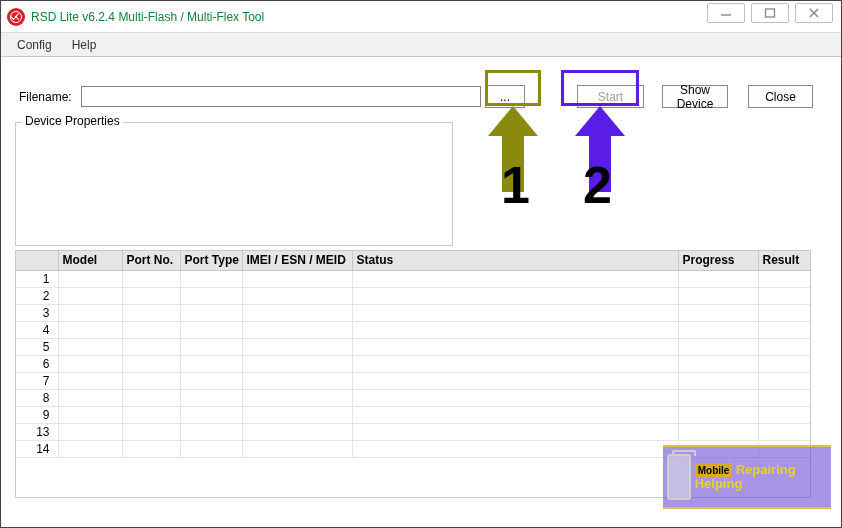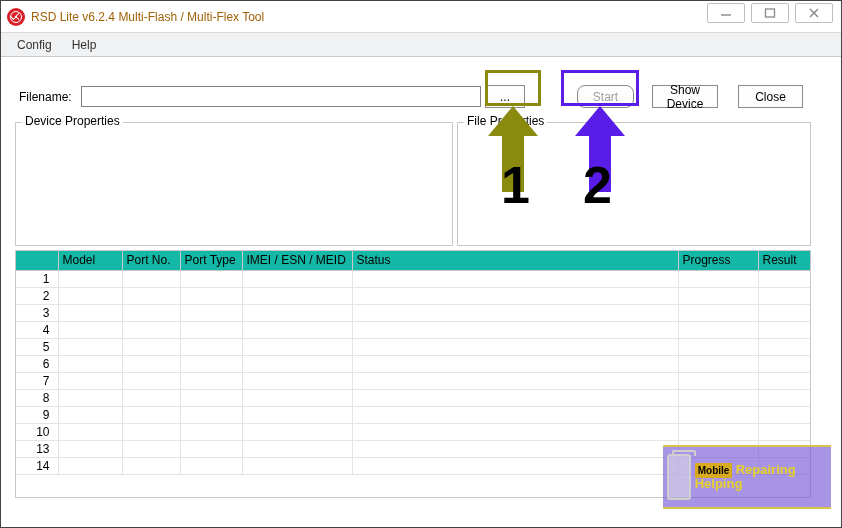--- a/index.html
+++ b/index.html
@@ -45,21 +45,21 @@
   .title-bar .app-icon .wing-l,
   .title-bar .app-icon .wing-r{
     position:absolute;
     width:5px;height:5px;
     border-left:1.2px solid #fff;
     border-bottom:1.2px solid #fff;
     top:6px;
   }
   .title-bar .app-icon .wing-l{left:4px;transform:rotate(-45deg);}
   .title-bar .app-icon .wing-r{right:4px;transform:rotate(135deg) scaleX(-1);}
-  .title-text { color:#a16207; }
+  .title-text { color:#15803d; }
   .win-controls {
     position:absolute; right:8px; top:2px;
     display:flex; gap:6px;
   }
   .win-btn {
     width:38px; height:20px;
     border:1px solid #bfbfbf;
     border-radius:2px;
     display:flex; align-items:center; justify-content:center;
     font-size:12px; color:#777; background:#fff;
@@ -101,21 +101,21 @@
     height:23px;
     border:1px solid #8a8a8a;
     background:#fdfdfd;
     padding:0 6px;
     font: inherit;
     cursor:pointer;
     display:inline-flex; align-items:center; justify-content:center;
   }
   .btn:disabled { color:#a0a0a0; cursor:default; }
   .btn.browse { width:40px; }
-  .btn.start  { width:57px;border-radius:8px; }
+  .btn.start  { width:67px; }
   .btn.show   { width:66px; }
   .btn.close  { width:65px; }
   .filename-row .gap-a { width:44px; }
   .filename-row .gap-b { width:10px; }
   .filename-row .gap-c { width:12px; }
 
   
   .hl-1 { position:absolute; border:3px solid #8a8a0e; pointer-events:none; }
   .hl-2 { position:absolute; border:3px solid #5a1de8; pointer-events:none; }
 
@@ -134,25 +134,25 @@
   th, td {
     border-right:1px solid #e4e4e4;
     border-bottom:1px solid #e4e4e4;
     height:17px;
     font-size:12px;
     padding:0 4px;
     text-align:left;
     overflow:hidden; white-space:nowrap;
   }
   th {
-    background:#14b8a6;
+    background:#e5e5e5;
     border-top:0;
     border-bottom:1px solid #c8c8c8;
     border-right:1px solid #c8c8c8;
-    font-weight:normal;
+    font-weight:bold;
     height:19px;
   }
   td.rownum { text-align:right; padding-right:8px; }
   col.c-idx   { width:42px; }
   col.c-model { width:64px; }
   col.c-port  { width:58px; }
   col.c-ptype { width:62px; }
   col.c-imei  { width:110px; }
   col.c-status{ width:326px; }
   col.c-prog  { width:80px; }
@@ -238,23 +238,20 @@
     <button class="btn start" disabled="">Start</button>
     <span class="gap-b"></span>
     <button class="btn show">Show Device</button>
     <span class="gap-c"></span>
     <button class="btn close">Close</button>
   </div>
 
   <div class="groups">
     <div class="group dev">
       <span class="legend">Device Properties</span>
-    </div>
-    <div class="group">
-      <span class="legend">File Properties</span>
     </div>
   </div>
 
   <div class="grid-wrap">
     <table>
       <colgroup>
         <col class="c-idx">
           <col class="c-model">
           <col class="c-port">
           <col class="c-ptype">
@@ -371,31 +368,20 @@
             <td></td>
             <td></td>
             <td></td>
             <td></td>
             <td></td>
             <td></td>
             <td></td>
             <td></td>
           </tr>
           <tr>
-            <td class="rownum">10</td>
-            <td></td>
-            <td></td>
-            <td></td>
-            <td></td>
-            <td></td>
-            <td></td>
-            <td></td>
-            <td></td>
-          </tr>
-          <tr>
             <td class="rownum">13</td>
             <td></td>
             <td></td>
             <td></td>
             <td></td>
             <td></td>
             <td></td>
             <td></td>
             <td></td>
           </tr>

